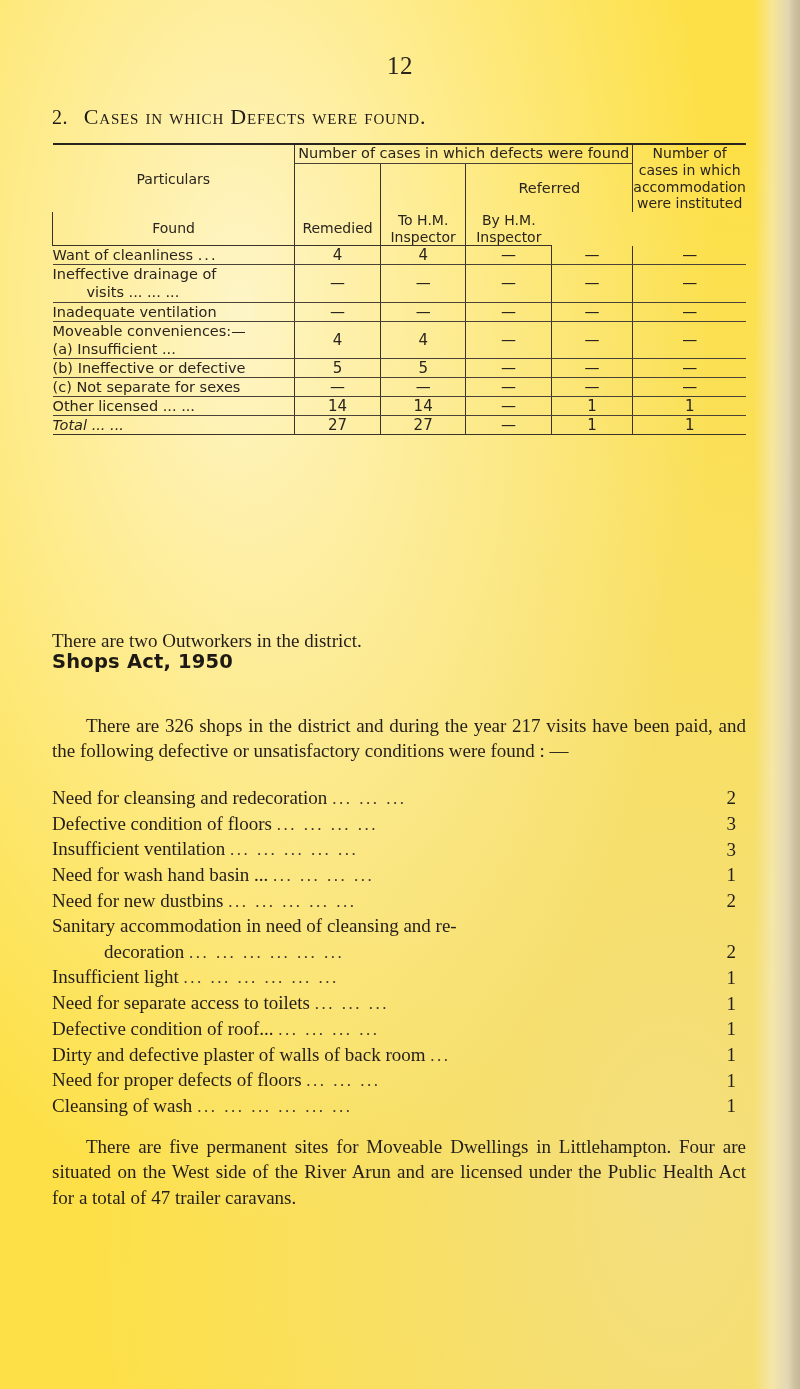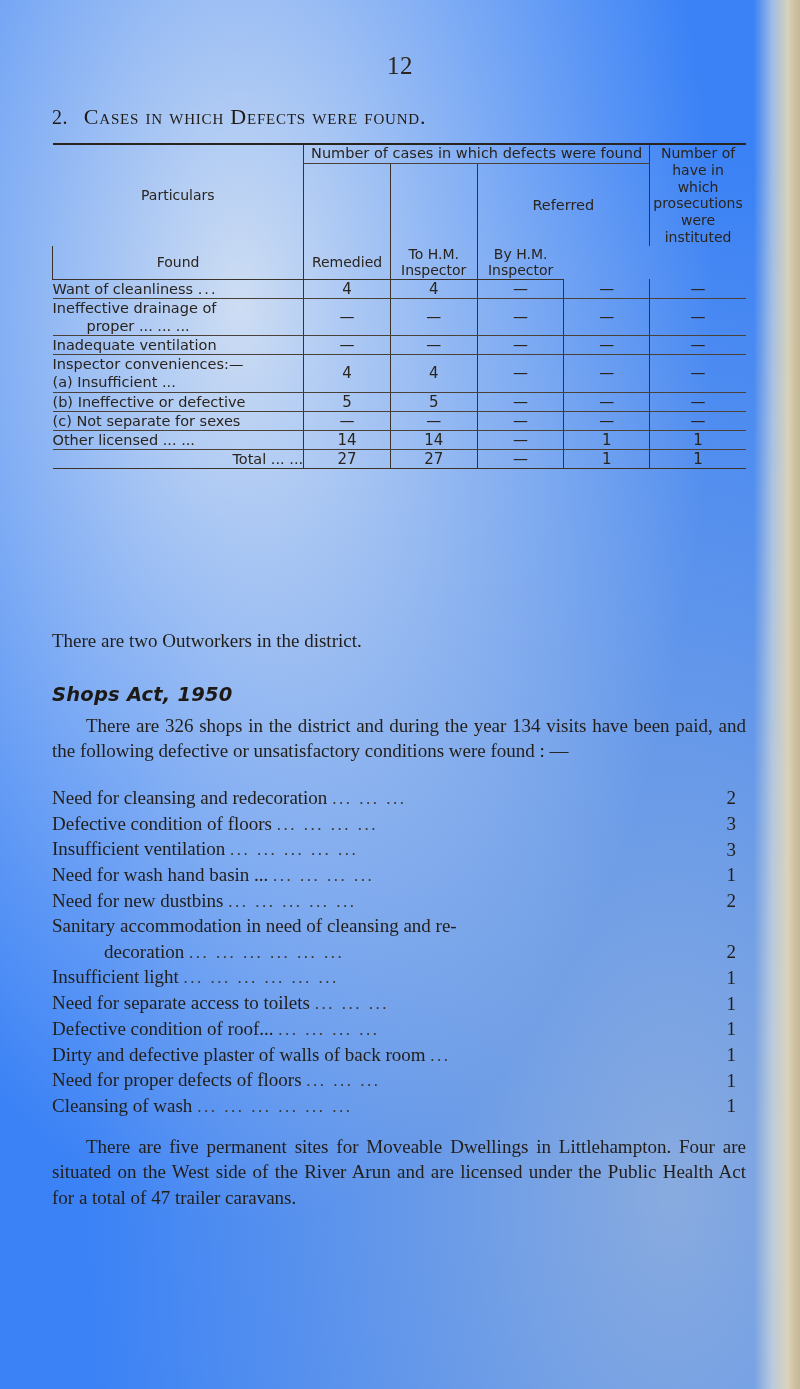--- a/index.html
+++ b/index.html
@@ -8,21 +8,21 @@
     background: #efe9d9;
   }
   body {
     font-family: "Liberation Serif", serif;
   }
   .page {
     position: relative;
     width: 800px;
     height: 1389px;
     margin: 0 auto;
-    background: #3b82f6;
+    background: #fde047;
     overflow: hidden;
     color: #26211c;
   }
   
   .gutter-right {
     position: absolute;
     top: 0; right: 0;
     width: 46px; height: 100%;
     background: linear-gradient(to right,
         rgba(250,244,228,0) 0%,
@@ -122,21 +122,21 @@
     font-size: 14.5px;
     padding: 2px 0 1px 0;
   }
   td.cell-label {
     text-align: left;
     font-size: 14.5px;
     line-height: 1.25;
     padding: 7px 8px 7px 10px;
   }
   td.cell-label .ln2 { display: block; padding-left: 34px; }
-  td.cell-label.center { text-align: right; }
+  td.cell-label.center { text-align: left; font-style: italic; }
   td.cell-num {
     text-align: center;
     font-size: 15px;
     padding: 7px 3px;
     width: 86px;
   }
   td.cell-num.w-rem { width: 86px; }
   td.cell-num.w-pros { width: 96px; }
   .lead { letter-spacing: 2px; }
 
@@ -148,27 +148,26 @@
     font-family: "Liberation Serif", serif;
     color: #231e19;
   }
   .outworkers {
     top: 630px;
     font-size: 19px;
   }
   .h-shops {
     position: absolute;
     left: 52px;
-    top: 683px;
+    top: 650px;
     font-family: "DejaVu Sans", sans-serif;
     font-weight: bold;
     font-size: 19.5px;
     letter-spacing: 0.2px;
     color: #1d1914;
-    font-style: italic;
   }
   .para-shops {
     top: 714px;
     font-size: 19px;
     line-height: 1.31;
     text-align: justify;
   }
   .para-shops .indent { display: inline-block; width: 34px; }
 
   ul.leader-list {
@@ -235,21 +234,21 @@
   <div class="section-head">
     <span class="num">2.</span><span class="scaps">Cases in which Defects were found.</span>
   </div>
 
   <div class="tbl-wrap">
     <table class="defects">
       <thead>
         <tr>
           <th class="h-particulars rule-top" rowspan="3">Particulars</th>
           <th class="h-group rule-top rule-thin vline-l" colspan="4">Number of cases in which defects were found</th>
-          <th class="h-prosec rule-top vline-l" rowspan="3">Number of have in which prosecutions were instituted</th>
+          <th class="h-prosec rule-top vline-l" rowspan="3">Number of cases in which accommodation were instituted</th>
         </tr>
         <tr>
           <th class="vline-l" rowspan="2"></th>
           <th class="vline-l" rowspan="2"></th>
           <th class="h-referred vline-l" colspan="2">Referred</th>
         </tr>
         <tr>
         </tr>
         <tr>
           <th class="h-sub rule-bottom vline-l">Found</th>
@@ -273,21 +272,21 @@
           <td class="cell-num rule-thin vline-l">4</td>
           <td class="cell-num w-rem rule-thin vline-l">4</td>
           <td class="cell-num rule-thin vline-l">—</td>
           <td class="cell-num rule-thin vline-l">—</td>
           <td class="cell-num w-pros rule-thin vline-l">—</td>
         </tr>
 
         <tr>
           <td class="cell-label rule-thin">
             <span>Ineffective drainage of</span>
-            <span class="ln2">proper  ...   ...   ...</span>
+            <span class="ln2">visits  ...   ...   ...</span>
           </td>
           <td class="cell-num rule-thin vline-l">—</td>
           <td class="cell-num w-rem rule-thin vline-l">—</td>
           <td class="cell-num rule-thin vline-l">—</td>
           <td class="cell-num rule-thin vline-l">—</td>
           <td class="cell-num w-pros rule-thin vline-l">—</td>
         </tr>
 
         <tr>
           <td class="cell-label rule-thin">
@@ -295,21 +294,21 @@
           </td>
           <td class="cell-num rule-thin vline-l">—</td>
           <td class="cell-num w-rem rule-thin vline-l">—</td>
           <td class="cell-num rule-thin vline-l">—</td>
           <td class="cell-num rule-thin vline-l">—</td>
           <td class="cell-num w-pros rule-thin vline-l">—</td>
         </tr>
 
         <tr>
           <td class="cell-label rule-thin">
-            <span>Inspector conveniences:—</span>
+            <span>Moveable conveniences:—</span>
             <span class="ln2" style="padding-left:0">(a) Insufficient        ...</span>
           </td>
           <td class="cell-num rule-thin vline-l">4</td>
           <td class="cell-num w-rem rule-thin vline-l">4</td>
           <td class="cell-num rule-thin vline-l">—</td>
           <td class="cell-num rule-thin vline-l">—</td>
           <td class="cell-num w-pros rule-thin vline-l">—</td>
         </tr>
 
         <tr>
@@ -354,21 +353,21 @@
           <td class="cell-num w-pros rule-bottom vline-l">1</td>
         </tr>
       </tbody>
     </table>
   </div>
 
   <div class="prose outworkers">There are two Outworkers in the district.</div>
 
   <div class="h-shops">Shops Act, 1950</div>
 
-  <div class="prose para-shops"><span class="indent"></span><span>There are 326 shops in the district and during the year 134 visits have been paid, and the following defective or unsatisfactory conditions were found : —</span></div>
+  <div class="prose para-shops"><span class="indent"></span><span>There are 326 shops in the district and during the year 217 visits have been paid, and the following defective or unsatisfactory conditions were found : —</span></div>
 
   <ul class="leader-list">
     <li><span class="txt">Need for cleansing and redecoration</span> <span class="dots">...      ...      ...</span><span class="val">2</span></li>
     <li><span class="txt">Defective condition of floors</span> <span class="dots">...     ...     ...     ...</span><span class="val">3</span></li>
     <li><span class="txt">Insufficient ventilation</span> <span class="dots">...     ...     ...     ...     ...</span><span class="val">3</span></li>
     <li><span class="txt">Need for wash hand basin ...</span> <span class="dots">...     ...     ...     ...</span><span class="val">1</span></li>
     <li><span class="txt">Need for new dustbins</span> <span class="dots">...     ...     ...     ...     ...</span><span class="val">2</span></li>
     <li class="two-line"><span class="txt">Sanitary accommodation in need of cleansing and re-</span><span class="cont"><span>decoration</span> <span class="dots">...     ...     ...     ...     ...     ...</span></span><span class="val">2</span></li>
     <li><span class="txt">Insufficient light</span> <span class="dots">...     ...     ...     ...     ...     ...</span><span class="val">1</span></li>
     <li><span class="txt">Need for separate access to toilets</span> <span class="dots">...      ...      ...</span><span class="val">1</span></li>

